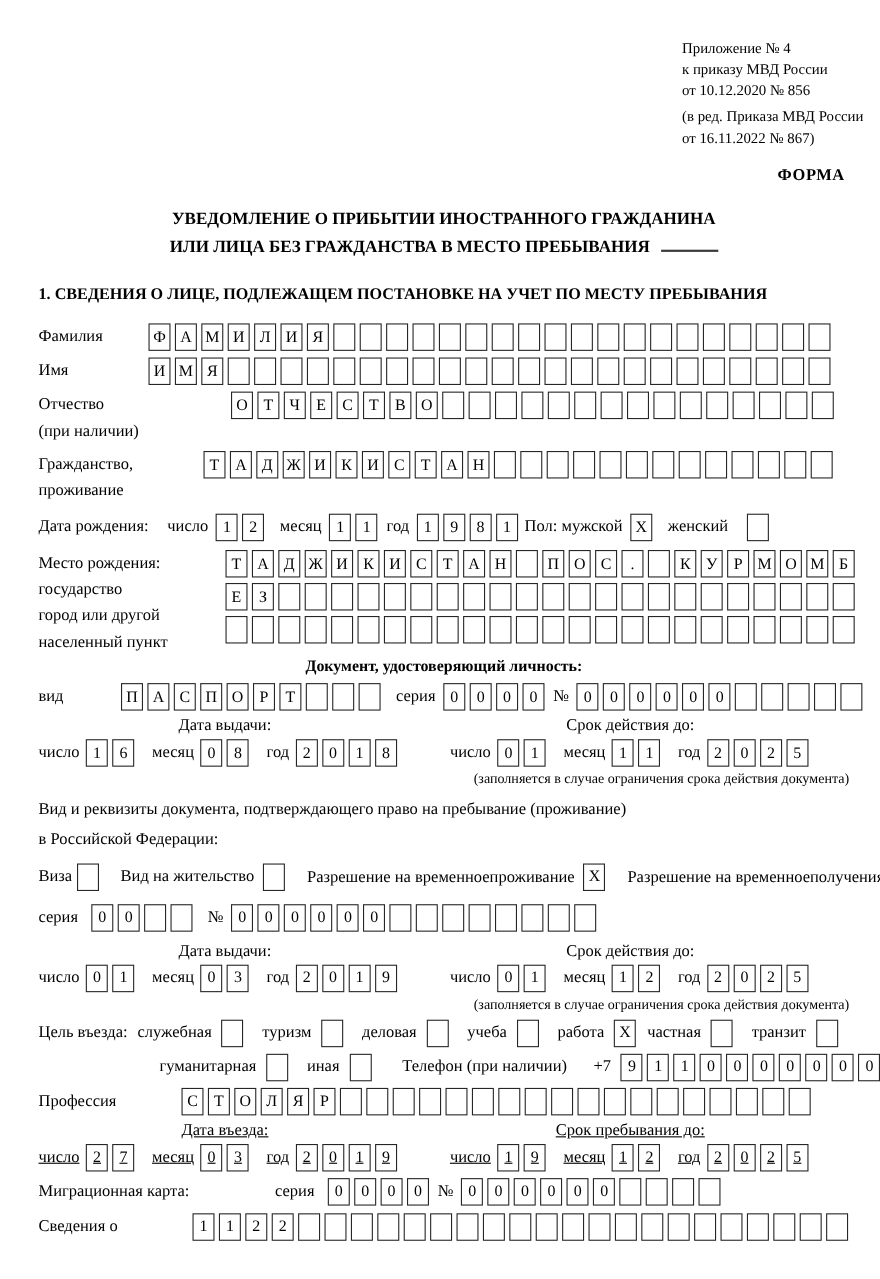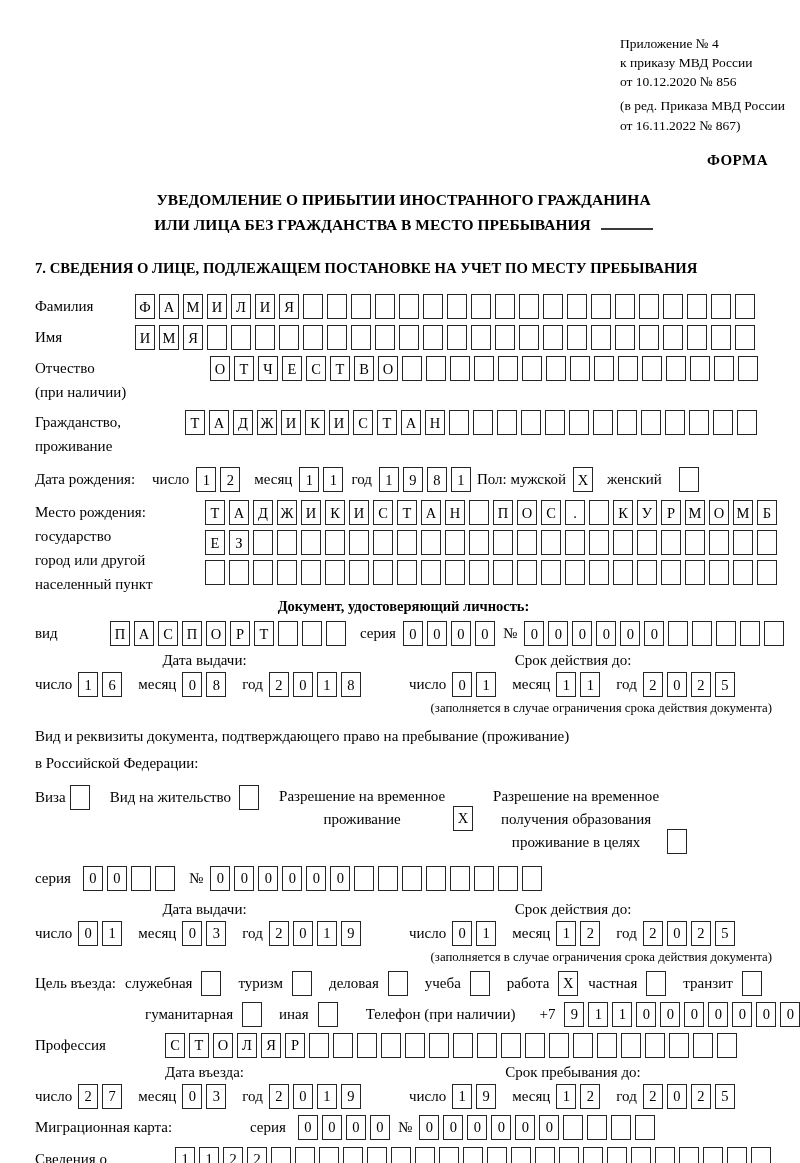--- a/index.html
+++ b/index.html
@@ -53,21 +53,21 @@
 
   .doc-heading { text-align:center; font-weight:bold; font-size:14.5px; margin:2px 0 6px 0; }
 
   .intro { margin:7px 0 9px 0; line-height:1.75; }
 
   
   .opts-row { display:flex; align-items:flex-start; margin:2px 0 12px 0; }
   .opt { display:flex; align-items:flex-end; margin-right:16px; }
   .opt:last-child { margin-right:0; }
   .opt-lbl { margin-right:8px; line-height:25px; white-space:nowrap; }
-  .opt-lines { display:flex; flex-direction:column; text-align:center; margin-right:8px; }
+  .opt-lines { display:flex; flex-direction:row; text-align:center; margin-right:8px; }
   .opt-lines span { line-height:23px; white-space:nowrap; }
 
   .serial-row { margin:4px 0 10px 0; }
 
   .purpose-row { flex-wrap:nowrap; }
   .purpose-row .plbl { flex:none; margin-right:9px; white-space:nowrap; line-height:25px; }
   .purpose-row .grid { margin-right:13px; }
   .indent110 { margin-left:110px; }
 </style>
 </head>
@@ -83,21 +83,21 @@
     <div>от 16.11.2022 № 867)</div>
   </div>
 
   <div class="forma">ФОРМА</div>
 
   <div class="title">
     <div>УВЕДОМЛЕНИЕ О ПРИБЫТИИ ИНОСТРАННОГО ГРАЖДАНИНА</div>
     <div><span>ИЛИ ЛИЦА БЕЗ ГРАЖДАНСТВА В МЕСТО ПРЕБЫВАНИЯ</span><span class="blank-line"></span></div>
   </div>
 
-  <div class="sec-heading">7. СВЕДЕНИЯ О ЛИЦЕ, ПОДЛЕЖАЩЕМ ПОСТАНОВКЕ НА УЧЕТ ПО МЕСТУ ПРЕБЫВАНИЯ</div>
+  <div class="sec-heading">1. СВЕДЕНИЯ О ЛИЦЕ, ПОДЛЕЖАЩЕМ ПОСТАНОВКЕ НА УЧЕТ ПО МЕСТУ ПРЕБЫВАНИЯ</div>
 
   <div class="row">
     <span class="lbl w100">Фамилия</span>
     <span class="grid">
         <span class="cell">Ф</span>
         <span class="cell">А</span>
         <span class="cell">М</span>
         <span class="cell">И</span>
         <span class="cell">Л</span>
         <span class="cell">И</span>
@@ -620,21 +620,21 @@
         <span class="cell"></span>
         <span class="cell"></span>
         <span class="cell"></span>
         <span class="cell"></span>
         <span class="cell"></span>
         <span class="cell"></span>
         <span class="cell"></span>
       </span>
   </div>
 
-  <div class="dates" style="margin-top:6px;">
+  <div class="dates" style="margin-top:6px;text-decoration:underline;">
     <div class="dates-col dates-left">
       <div class="date-heading">Дата въезда:</div>
       <div class="dateline">
         <span class="dlbl">число</span>
         <span class="grid">
             <span class="cell">2</span>
             <span class="cell">7</span>
           </span>
         <span class="dlbl">месяц</span>
         <span class="grid">

